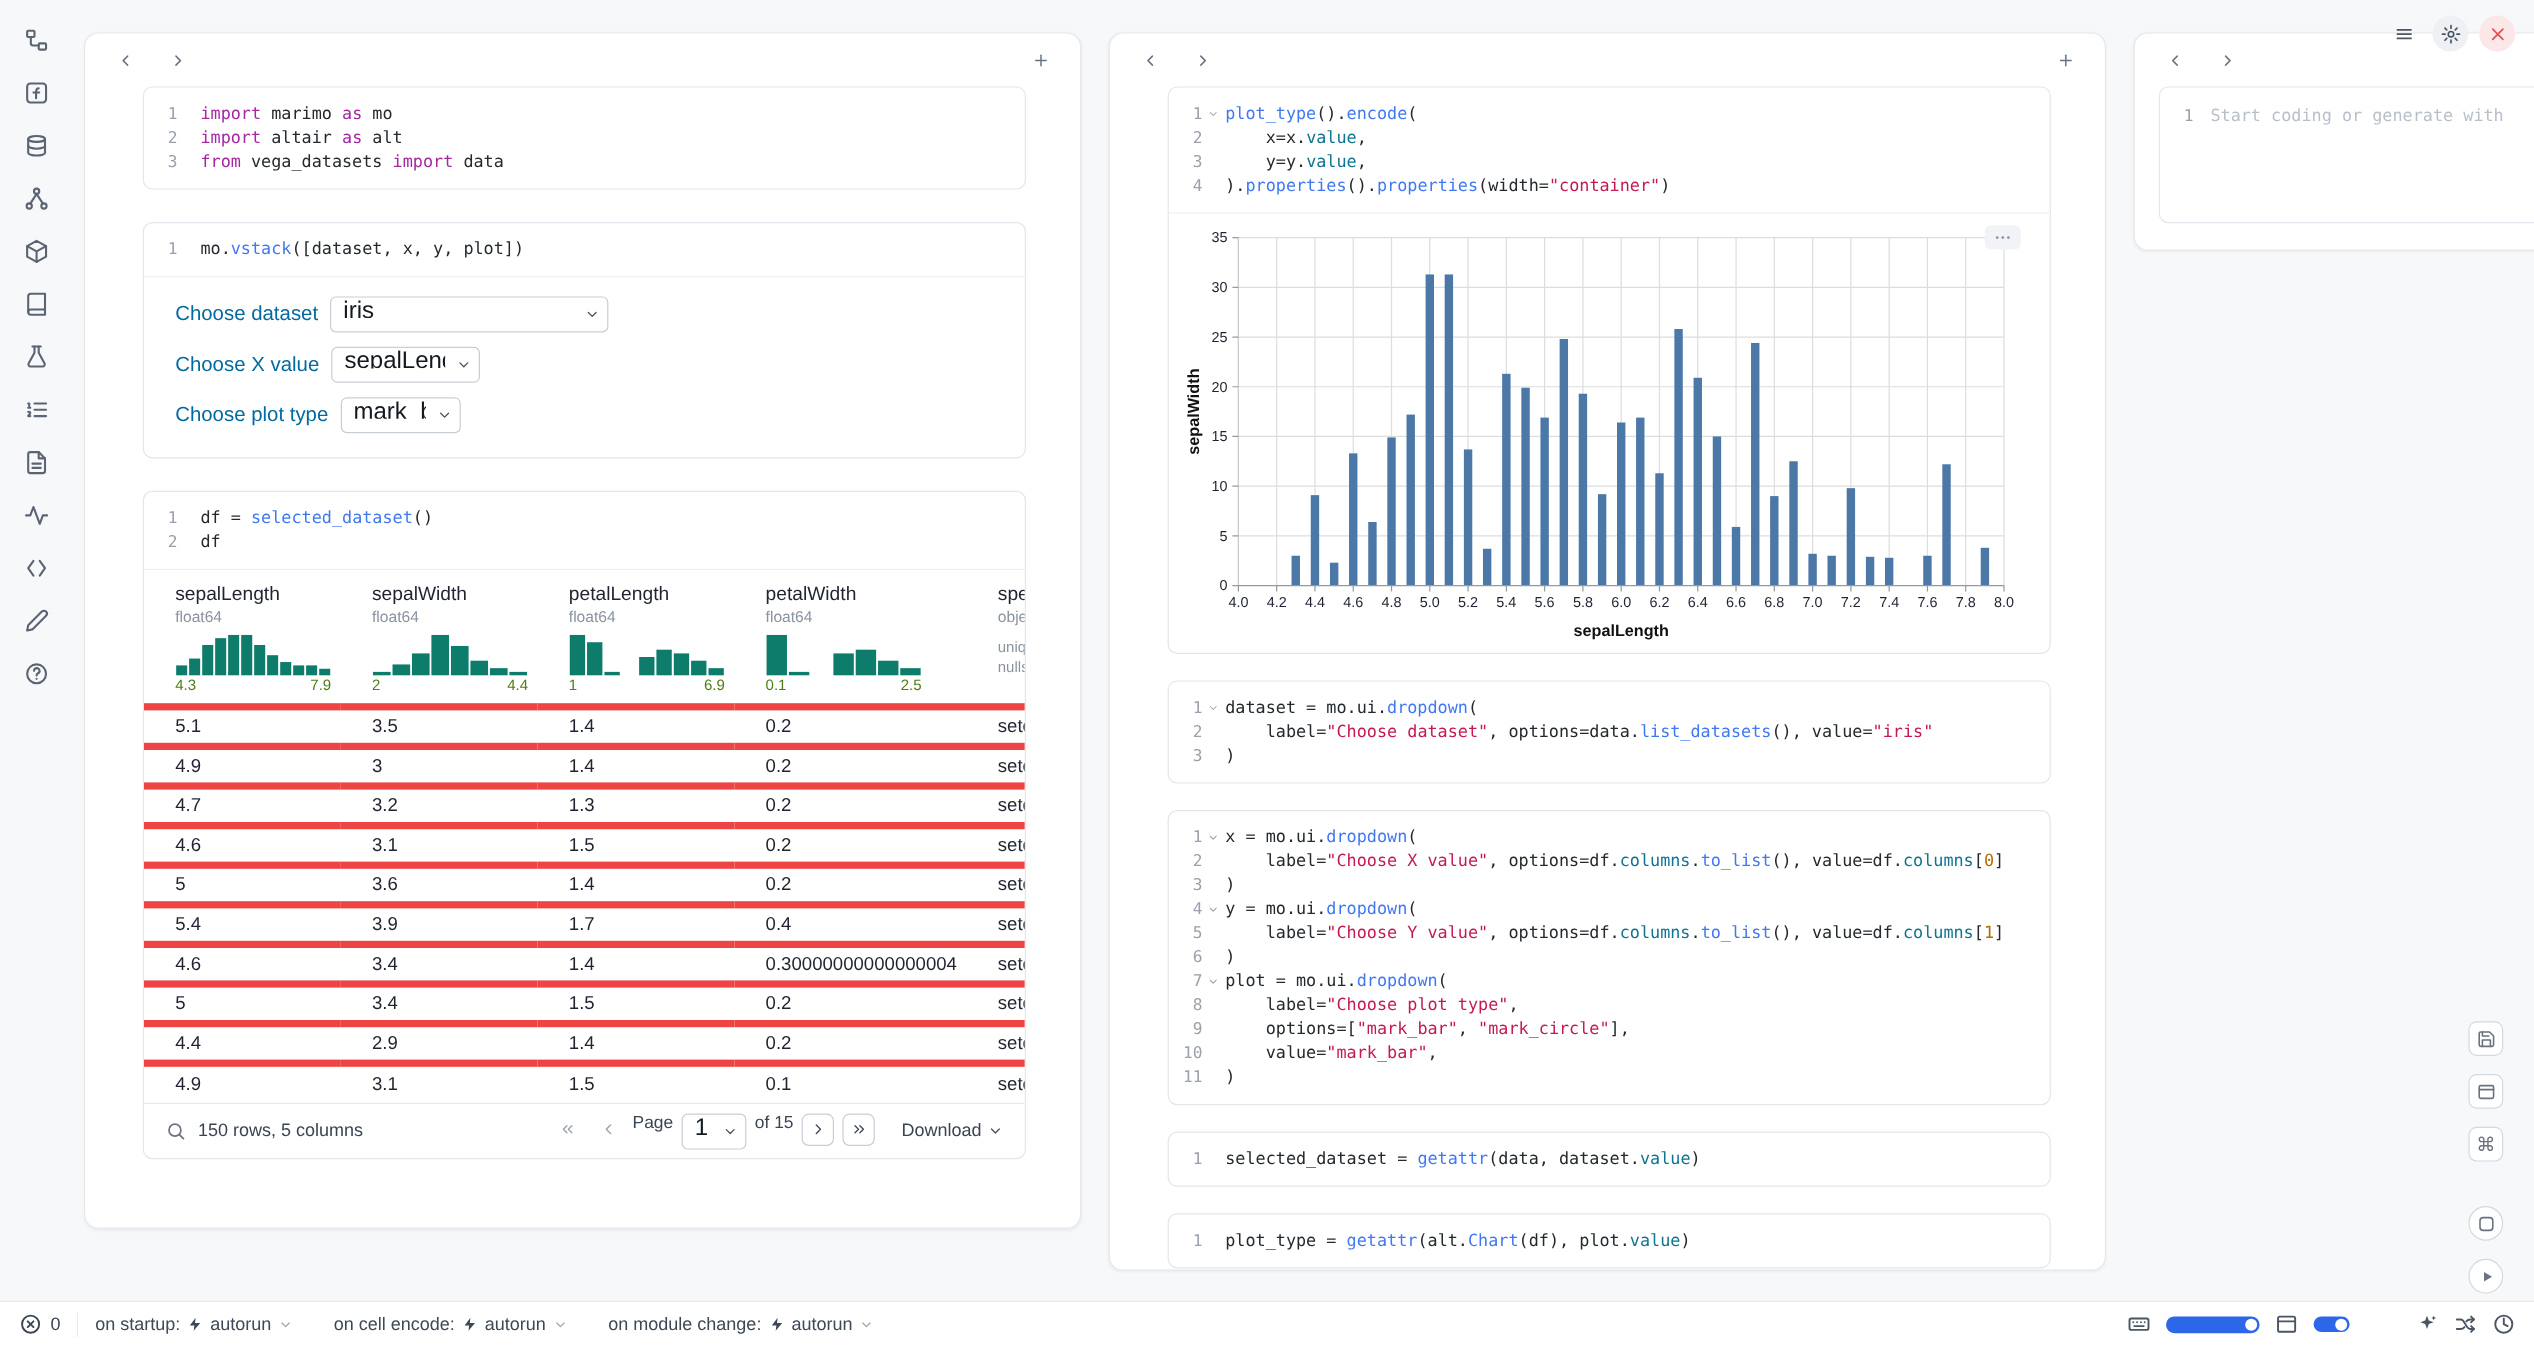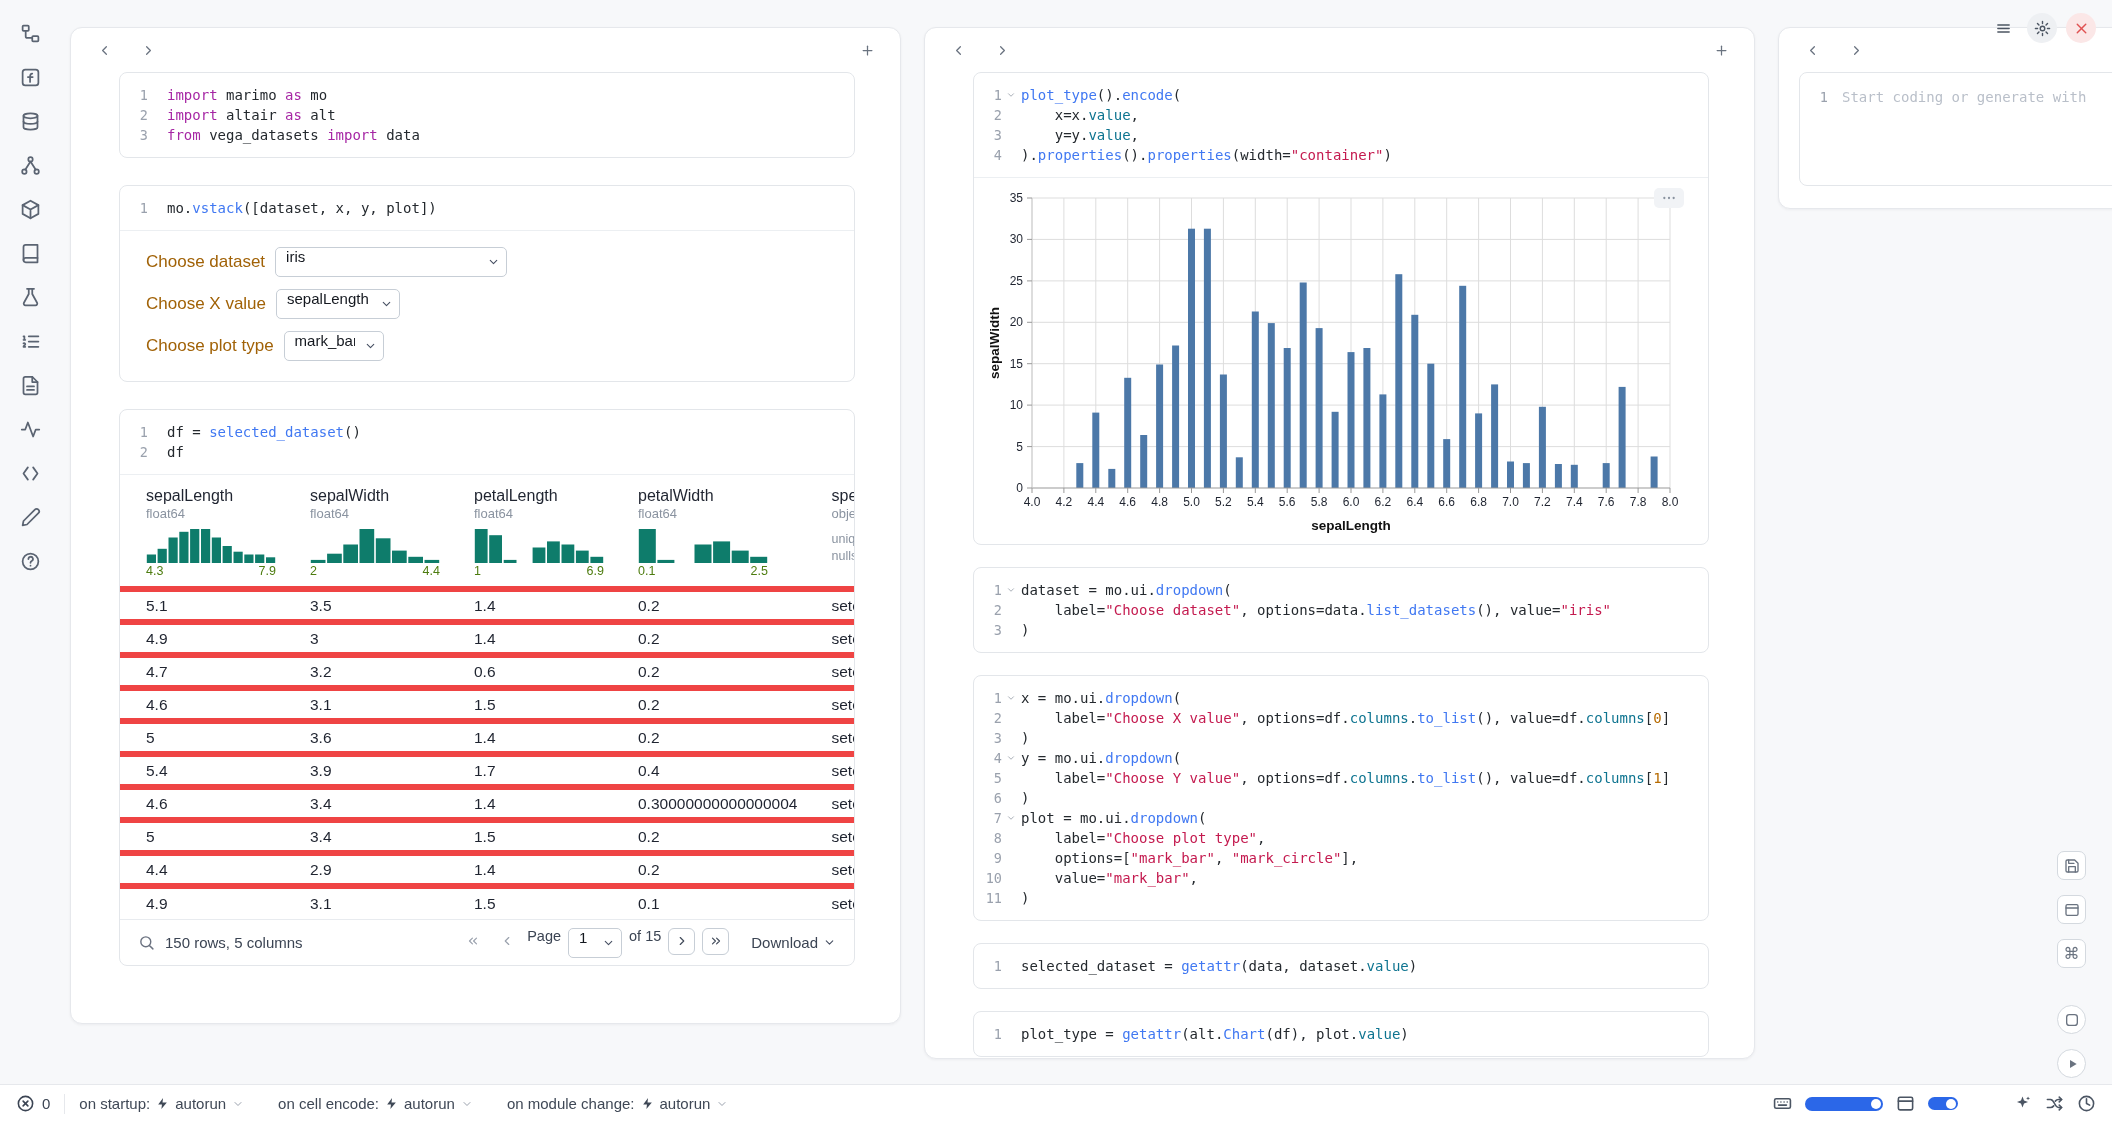--- a/index.html
+++ b/index.html
@@ -40,24 +40,24 @@
 .ln{width:24px;flex:0 0 24px;text-align:right;color:#9aa1ad;font-size:13.5px}
 .fold{width:17px;flex:0 0 17px;display:flex;align-items:center;justify-content:center;color:#99a0aa}
 .fold svg{width:10px;height:10px}
 .ct{white-space:pre;margin-left:2px}
 .tk-kw{color:#a626a4}.tk-fn{color:#4078f2}.tk-str{color:#c41a4f}
 .tk-attr{color:#0e7490}.tk-num{color:#b76b01}.tk-pl{color:#24292e}
 
 
 .controls{padding:16px 26px 8px}
 .ctl-row{display:flex;align-items:center;margin-bottom:12px;height:30px}
-.ctl-label{min-width:114px;font-size:17px;color:#a16207;margin-right:10px}
+.ctl-label{min-width:114px;font-size:17px;color:#0369a1;margin-right:10px}
 .selwrap{position:relative;display:inline-flex}
 .selwrap select{appearance:none;-webkit-appearance:none;border:1px solid #c7ced6;border-radius:5px;
-  background:#fff;height:30px;padding:0 28px 11px 10px;font-size:15px;font-family:inherit;color:#14181f}
+  background:#fff;height:30px;padding:0 28px 11px 10px;font-size:20px;font-family:inherit;color:#14181f}
 .selwrap .caret{position:absolute;right:7px;top:50%;transform:translateY(-50%);color:#475063;pointer-events:none;display:flex}
 .selwrap .caret svg{width:13px;height:13px}
 .sel-0 select{width:232px}.sel-1 select{width:124px}.sel-2 select{width:120px}.sel-3 select{width:100px}
 
 
 .table-wrap{overflow:hidden;width:100%}
 .table-wrap table{border-collapse:collapse;table-layout:fixed}
 .table-wrap th{padding:12px 8px 8px 26px;text-align:left;vertical-align:top;font-weight:400}
 .cname{font-size:16px;color:#1f2430}
 .ctype{font-size:13px;color:#8a93a0;margin-top:1px}
@@ -429,21 +429,21 @@
               <tr>
                 <td>4.9</td>
                 <td>3</td>
                 <td>1.4</td>
                 <td>0.2</td>
                 <td>setosa</td>
               </tr>
               <tr>
                 <td>4.7</td>
                 <td>3.2</td>
-                <td>0.6</td>
+                <td>1.3</td>
                 <td>0.2</td>
                 <td>setosa</td>
               </tr>
               <tr>
                 <td>4.6</td>
                 <td>3.1</td>
                 <td>1.5</td>
                 <td>0.2</td>
                 <td>setosa</td>
               </tr>

